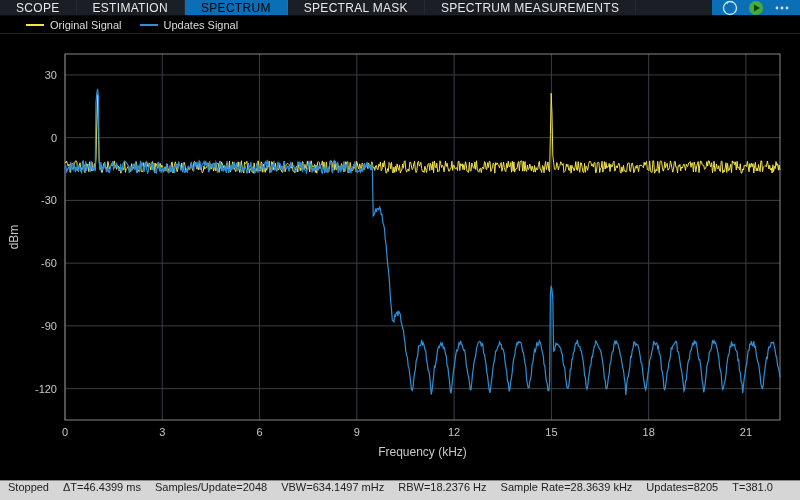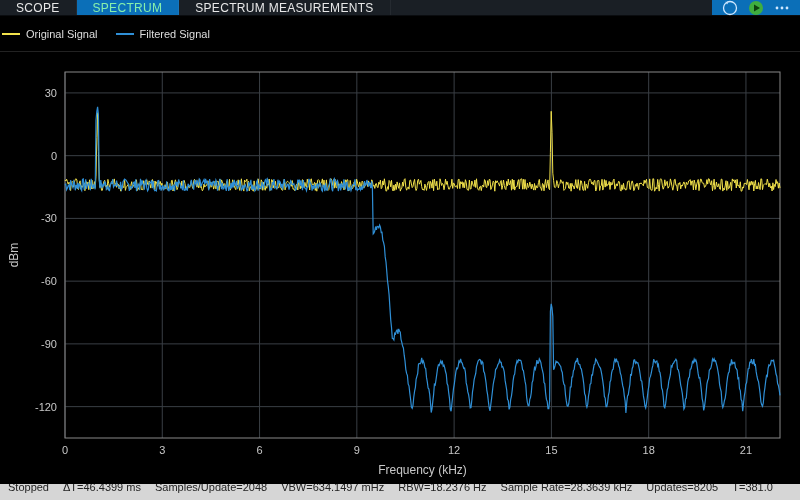--- a/index.html
+++ b/index.html
@@ -2,28 +2,28 @@
 <html><head>
 <meta charset="utf-8">
 <style>
   * { box-sizing: border-box; margin: 0; padding: 0; }
   html, body { width: 800px; height: 500px; overflow: hidden; font-family: "Segoe UI", Arial, sans-serif; background:#000; }
   .app { width:800px; height:500px; display:flex; flex-direction:column; background:#13171c; }
 
   
   .tabs { display:flex; align-items:stretch; height:16px; background:#1a1f25; color:#e8e8e8; font-size:12px; border-bottom:1px solid #0a0c0f;}
   .tab { padding:0 16px; display:flex; align-items:center; cursor:pointer; border-right:1px solid rgba(255,255,255,0.05); letter-spacing:0.3px;}
-  .tab.selected { background:#0b6fb8; color:#86efac; }
+  .tab.selected { background:#0b6fb8; color:#000000; }
   .tab-spacer { flex:1; }
   .tool-group { display:flex; align-items:center; gap:6px; padding:0 8px; background:#0b6fb8; }
   .icon-btn { width:20px; height:20px; display:flex; align-items:center; justify-content:center; cursor:pointer; }
   .icon-btn svg { width:16px; height:16px; }
 
   
-  .legend { display:flex; align-items:center; gap:18px; height:36px; padding:0 2px; background:#000; color:#ddd; font-size:11px; border-bottom:1px solid #222;}
+  .legend { display:flex; align-items:center; gap:18px; height:18px; padding:0 26px; background:#000; color:#ddd; font-size:11px; border-bottom:1px solid #222;}
   .legend-item { display:flex; align-items:center; gap:6px; }
   .swatch { width:18px; height:2px; }
 
   
   .plot-wrap { flex:1; position:relative; background:#000; }
   .plot-wrap svg { position:absolute; inset:0; }
 
   
   .status { display:flex; align-items:flex-start; gap:14px; height:20px; background:#d6d6d6; color:#222; font-size:11px; padding:0 8px; white-space:nowrap; overflow:hidden; border-top:1px solid #888;}
   .status span { }
@@ -31,21 +31,23 @@
   .ytick-label { fill:#c8c8c8; font-size:11px; text-anchor:end; }
   .xtick-label { fill:#c8c8c8; font-size:11px; text-anchor:middle; }
   .axis-text  { fill:#c8c8c8; font-size:12px; }
 </style>
 </head>
 <body>
 <div class="app">
 
   <div class="tabs">
     <div class="tab">SCOPE</div>
+    <div class="tab">ESTIMATION</div>
     <div class="tab selected">SPECTRUM</div>
+    <div class="tab">SPECTRAL MASK</div>
     <div class="tab">SPECTRUM MEASUREMENTS</div>
     <div class="tab-spacer"></div>
     <div class="tool-group">
       <div class="icon-btn">
         <svg viewBox="0 0 16 16">
             <circle cx="8" cy="8" r="6.5" fill="none" stroke="#cfe8ff" stroke-width="1.3"></circle>
             <path d="M6 3 L3.5 1.5 L5 4.5 Z" fill="#cfe8ff"></path>
           </svg>
       </div>
       <div class="icon-btn">
@@ -64,21 +66,21 @@
     </div>
   </div>
 
   <div class="legend">
     <div class="legend-item">
       <div class="swatch" style="background:#f2e24b"></div>
       <span>Original Signal</span>
     </div>
     <div class="legend-item">
       <div class="swatch" style="background:#2f8fd6"></div>
-      <span>Filtered Signal</span>
+      <span>Updates Signal</span>
     </div>
   </div>
 
   <div class="plot-wrap">
     <svg id="plot-svg" viewBox="0 0 800 432" preserveAspectRatio="none">
         <rect x="0" y="0" width="800" height="432" fill="#000"></rect>
         <line x1="65" y1="20" x2="65" y2="386" stroke="#3a3f45" stroke-width="1"></line>
         <text x="65" y="402" class="xtick-label">0</text>
         <line x1="162.27891156462584" y1="20" x2="162.27891156462584" y2="386" stroke="#3a3f45" stroke-width="1"></line>
         <text x="162.27891156462584" y="402" class="xtick-label">3</text>

